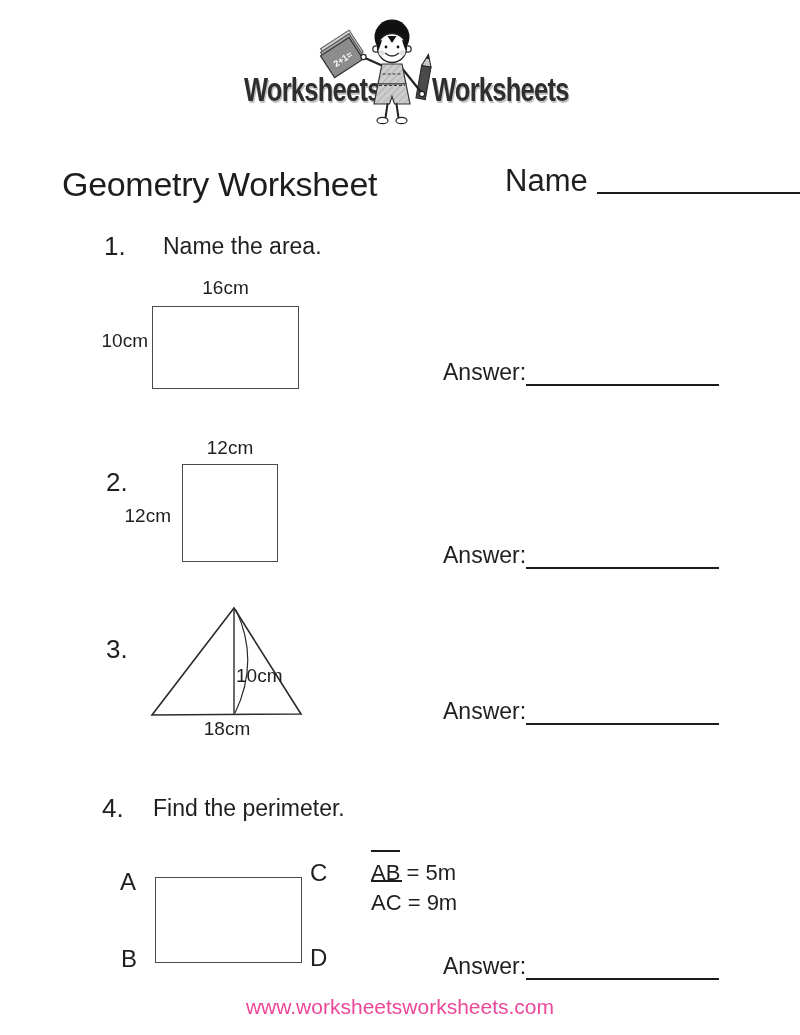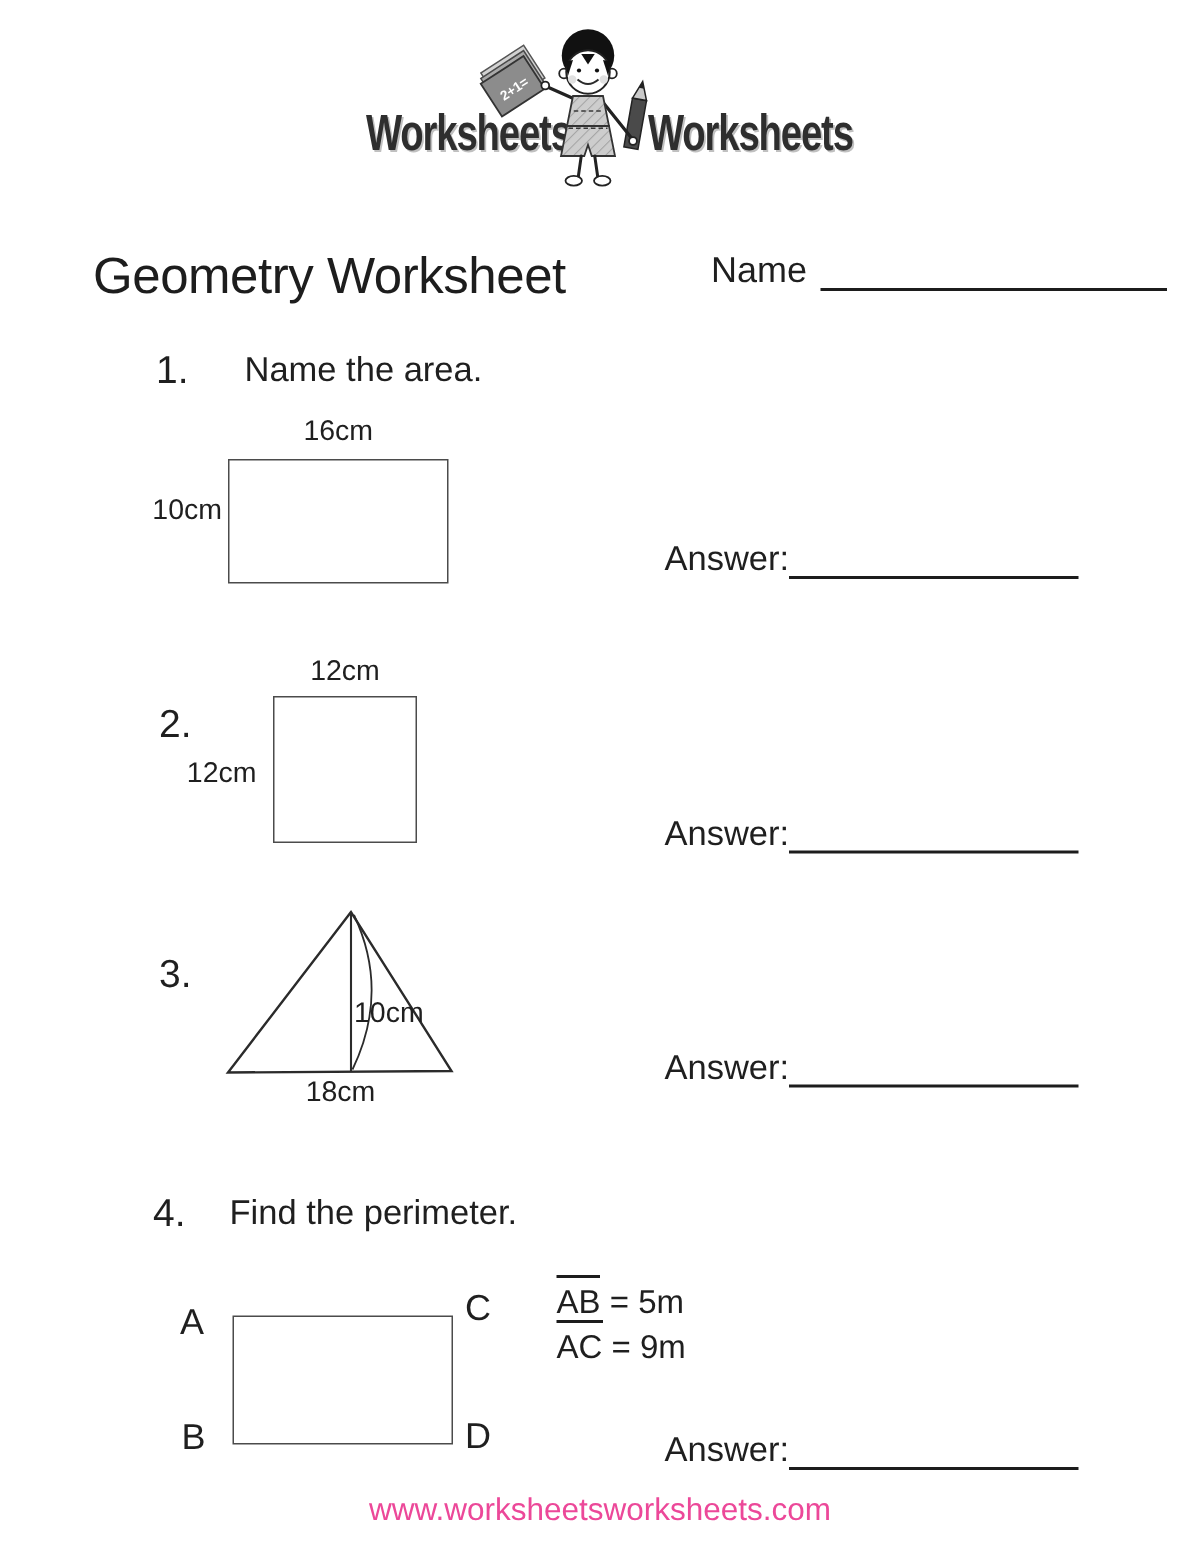--- a/index.html
+++ b/index.html
@@ -13,36 +13,36 @@
   .abs{position:absolute;}
 
   
   .logo-text{font-weight:bold;font-size:34px;line-height:36px;color:#2e2e2e;
              letter-spacing:-1px;transform:scaleX(0.75);transform-origin:left center;
              text-shadow:1.5px 1.5px 0 rgba(140,140,140,0.55);white-space:nowrap;}
 
   
   .title{font-size:34px;line-height:34px;color:#1d1d1d;letter-spacing:-0.3px;white-space:nowrap;}
   .name-row{display:flex;align-items:flex-end;gap:9px;height:28px;}
-  .name-label{font-size:24px;line-height:26px;}
+  .name-label{font-size:31px;line-height:26px;margin-left:31px;}
   .name-blank{display:inline-block;width:231px;height:24px;border-bottom:2px solid var(--blank);}
 
   .pnum{font-size:26px;line-height:28px;}
   .instr{font-size:23px;line-height:26px;white-space:nowrap;}
   .dim{font-size:19px;line-height:21px;white-space:nowrap;}
   .corner{font-size:24px;line-height:26px;}
 
   .box{box-sizing:border-box;border:1.6px solid var(--shape);background:#ffffff;}
 
   .ansrow{display:flex;align-items:flex-end;height:28px;}
   .anslabel{font-size:23px;line-height:27px;}
   .ansblank{display:inline-block;width:193px;height:26px;border-bottom:2px solid var(--blank);}
 
   .given{font-size:22px;line-height:30px;white-space:nowrap;}
-  .ovl{display:inline-block;border-top:2px solid var(--blank);line-height:1.05;padding-top:4px;}
+  .ovl{display:inline-block;border-top:2px solid var(--blank);line-height:1.05;padding-top:9px;}
 
   .footer{width:800px;text-align:center;font-size:21px;color:#ec4899;}
 
   svg .stroke{stroke:#2b2b2b;fill:none;}
 </style>
 </head>
 <body>
 
 <div id="page">
 

